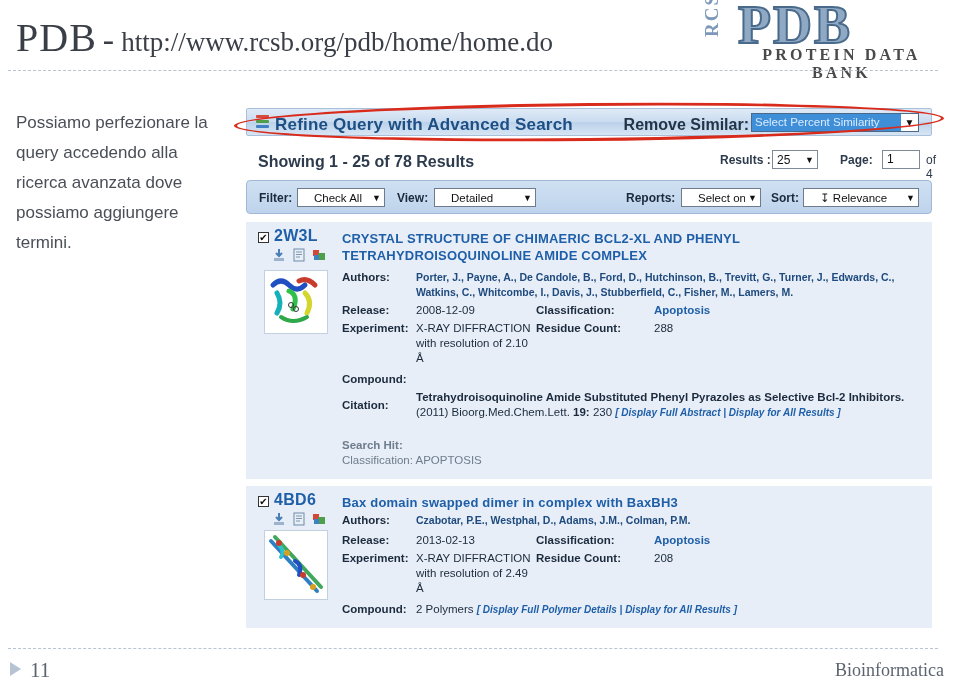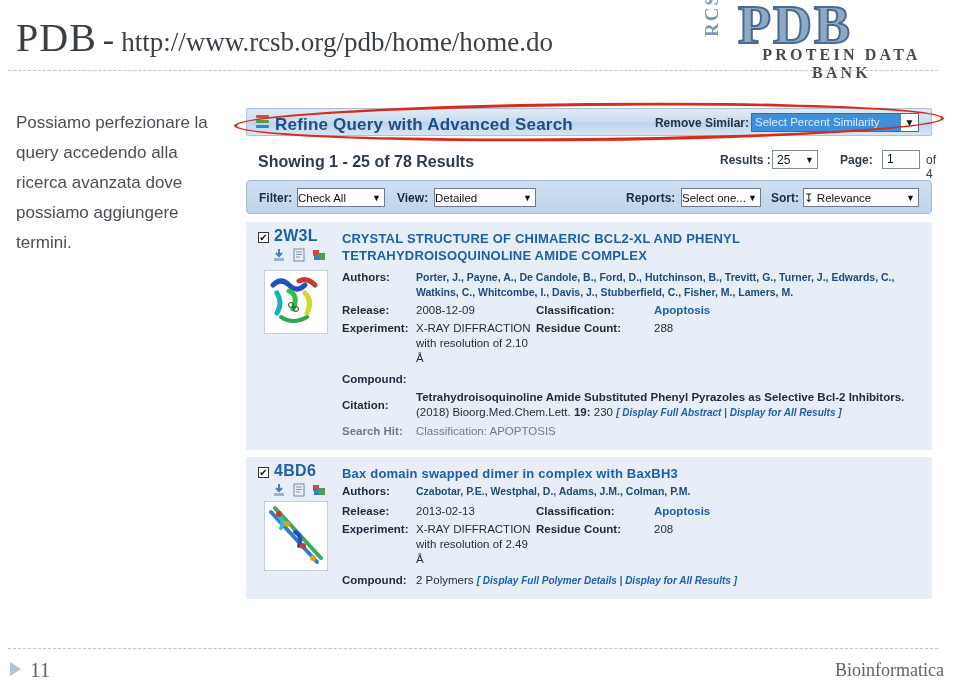--- a/index.html
+++ b/index.html
@@ -59,21 +59,21 @@
     background:linear-gradient(to bottom,#dfeaf6 0%,#cbdcf0 48%,#bcd2ea 52%,#d6e5f4 100%);
     border:1px solid #a9c0da;border-radius:2px;box-sizing:border-box;
   }
   #refine-icon{position:absolute;left:9px;top:6px;width:13px;height:15px;}
   #refine-icon i{display:block;height:3px;margin-bottom:2px;border-radius:1px;}
   #refine-label{
     position:absolute;left:28px;top:6px;font-size:17px;font-weight:bold;
     color:#1d4f85;letter-spacing:.2px;
   }
   #remove-similar-label{
-    position:absolute;right:182px;top:7px;font-size:12px;font-weight:bold;color:#243447;
+    position:absolute;right:182px;top:7px;font-size:16px;font-weight:bold;color:#243447;
   }
   #similarity-select{
     position:absolute;right:12px;top:4px;width:168px;height:19px;
     border:1px solid #4a6a8c;background:#ffffff;box-sizing:border-box;
     display:flex;align-items:center;
   }
   #similarity-select .sel-text{
     flex:1;height:17px;line-height:17px;background:#3f8fd8;color:#d9ecff;
     font-size:11.5px;padding-left:3px;overflow:hidden;white-space:nowrap;
   }
@@ -110,21 +110,21 @@
   #filter-bar{
     position:absolute;left:0;top:80px;width:686px;height:34px;
     background:linear-gradient(to bottom,#cfe0f2 0%,#bed3ec 100%);
     border:1px solid #9fb9d6;border-radius:4px;box-sizing:border-box;
   }
   .tb-label{position:absolute;top:10px;font-size:12px;font-weight:bold;color:#1b2a3c;}
   .tb-select{
     position:absolute;top:7px;height:19px;border:1px solid #6f7b8c;background:#fff;
     box-sizing:border-box;display:flex;align-items:center;
   }
-  .tb-select .sel-text{flex:1;font-size:11.5px;padding-left:0;color:#111;white-space:nowrap;overflow:hidden;}
+  .tb-select .sel-text{flex:1;font-size:11.5px;padding-left:16px;color:#111;white-space:nowrap;overflow:hidden;}
   .tb-select .sel-arrow{width:15px;text-align:center;font-size:9px;color:#111;}
 
   
   #results-list{position:absolute;left:0;top:122px;width:686px;}
   .result-entry{position:relative;background:#e7eef8;padding:0;}
   .entry-gap{height:7px;background:#ffffff;}
 
   .entry-head{position:relative;height:auto;padding:8px 0 0 0;}
   .chk{
     position:absolute;left:12px;top:10px;width:11px;height:11px;
@@ -304,28 +304,28 @@
           <div class="fval">288</div>
         </div>
         <div class="frow" style="margin-top:6px;">
           <div class="fkey">Compound:</div>
         </div>
         <div class="frow" style="margin-top:0;align-items:center;">
           <div class="fkey">Citation:</div>
           <div class="fval">
             <div class="cite-title">Tetrahydroisoquinoline Amide Substituted Phenyl Pyrazoles as Selective Bcl-2 Inhibitors.</div>
             <div class="cite-sub">
-              <span>(2018) Bioorg.Med.Chem.Lett.</span>
+              <span>(2011) Bioorg.Med.Chem.Lett.</span>
               <b>19:</b>
               <span>230</span>
               <span class="link-it">[ Display Full Abstract | Display for All Results ]</span>
             </div>
           </div>
         </div>
-        <div class="frow" style="margin-top:4px;">
+        <div class="frow" style="margin-top:18px;flex-direction:column;">
           <div class="fkey hit-key">Search Hit:</div>
           <div class="fval hit-val">Classification: APOPTOSIS</div>
         </div>
       </div>
     </div>
 
     <div class="entry-gap"></div>
 
     <div class="result-entry">
       <div class="entry-head">

